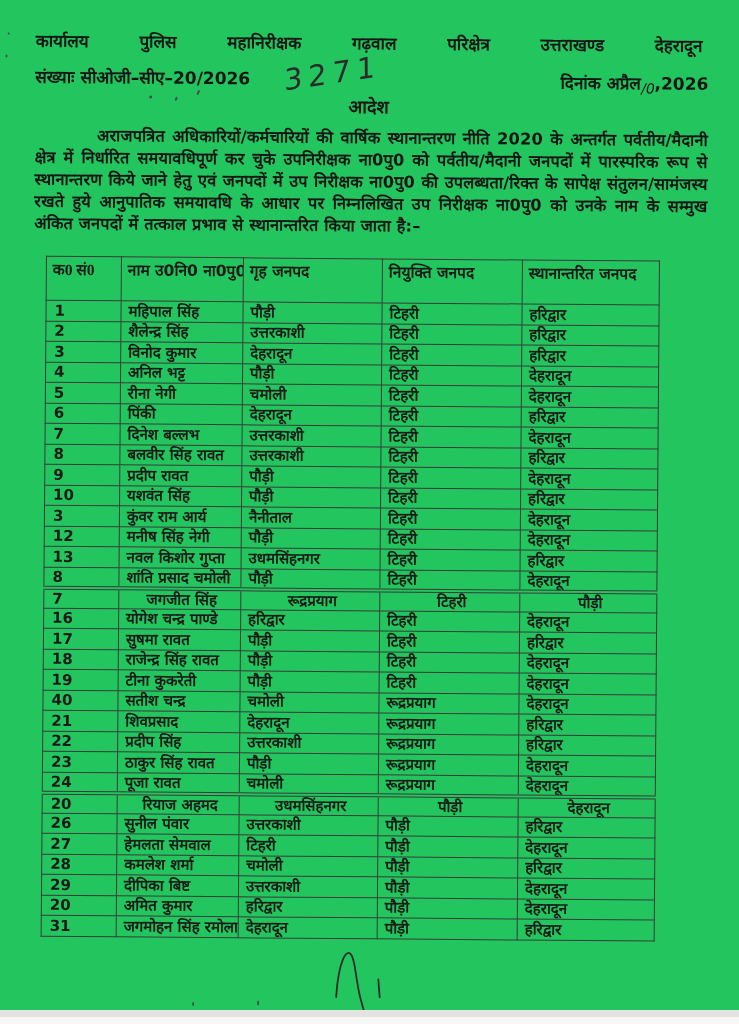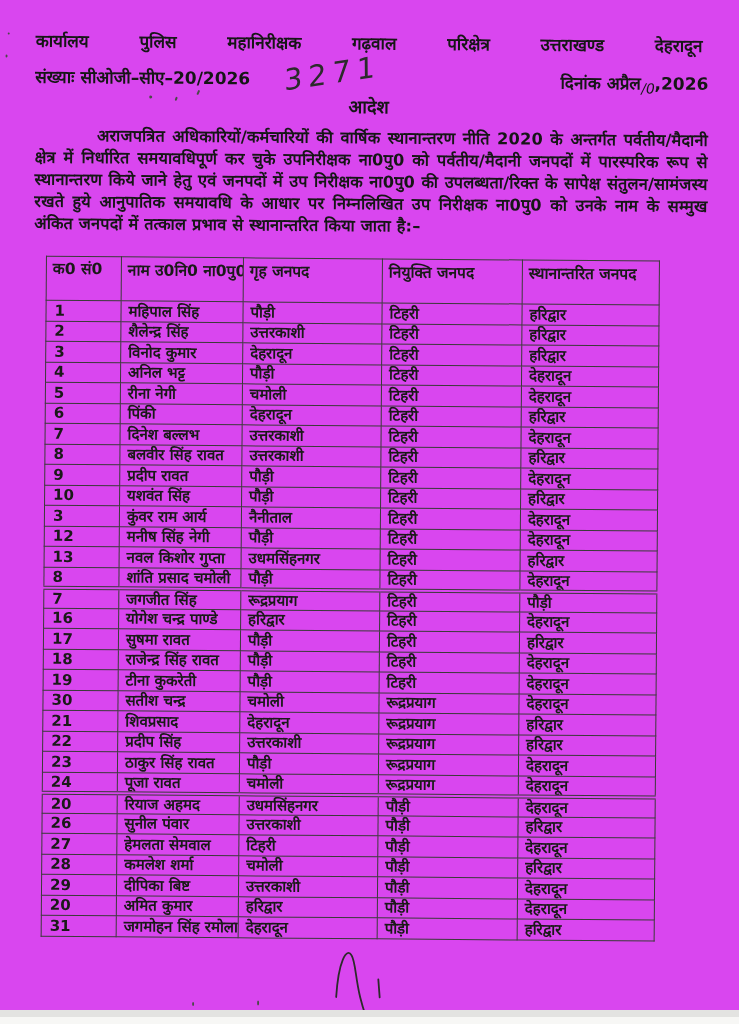--- a/index.html
+++ b/index.html
@@ -4,21 +4,21 @@
 <style>
   * { margin: 0; padding: 0; box-sizing: border-box; }
   html, body { background: #ffffff; }
   body { font-family: "DejaVu Sans", "Liberation Sans", sans-serif; }
 
   .page {
     position: relative;
     width: 739px;
     height: 1024px;
     margin: 0 auto;
-    background: #d946ef;
+    background: #22c55e;
     overflow: hidden;
     color: #161616;
   }
 
   
   .scan {
     position: absolute;
     inset: 0;
     transform: rotate(0.45deg);
     transform-origin: 28% 0;
@@ -104,34 +104,34 @@
     white-space: nowrap;
   }
   table.transfer th {
     font-size: 15.5px;
     text-align: left;
     vertical-align: top;
     padding: 3px 4px 2px 6px;
     height: 44px;
     line-height: 20px;
   }
-  table.transfer th.serial { white-space: normal; line-height: 19px; }
+  table.transfer th.serial { white-space: normal; line-height: 19px; font-family: Liberation Serif, serif; }
   table.transfer td {
     font-size: 15px;
     height: 20.5px;
     padding: 0 3px 0 7px;
     vertical-align: middle;
     line-height: 18px;
   }
   table.transfer td:first-child {
     text-align: left;
     padding-left: 8px;
     font-family: "DejaVu Sans", sans-serif;
   }
-  tr.sep td { border-top: 4px double #3b3b39; }
+  tr.sep td { border-top: 4px double #3b3b39; text-align: center; }
 
   .pen-stroke {
     position: absolute;
     left: 330px; top: 938px;
     width: 80px; height: 86px;
   }
 
   .speck { position: absolute; background: #4a4a48; border-radius: 50%; }
 
   .scanner-band {
@@ -319,21 +319,21 @@
             <td>देहरादून</td>
           </tr>
           <tr>
             <td>19</td>
             <td>टीना कुकरेती</td>
             <td>पौड़ी</td>
             <td>टिहरी</td>
             <td>देहरादून</td>
           </tr>
           <tr>
-            <td>30</td>
+            <td>40</td>
             <td>सतीश चन्द्र</td>
             <td>चमोली</td>
             <td>रूद्रप्रयाग</td>
             <td>देहरादून</td>
           </tr>
           <tr>
             <td>21</td>
             <td>शिवप्रसाद</td>
             <td>देहरादून</td>
             <td>रूद्रप्रयाग</td>

